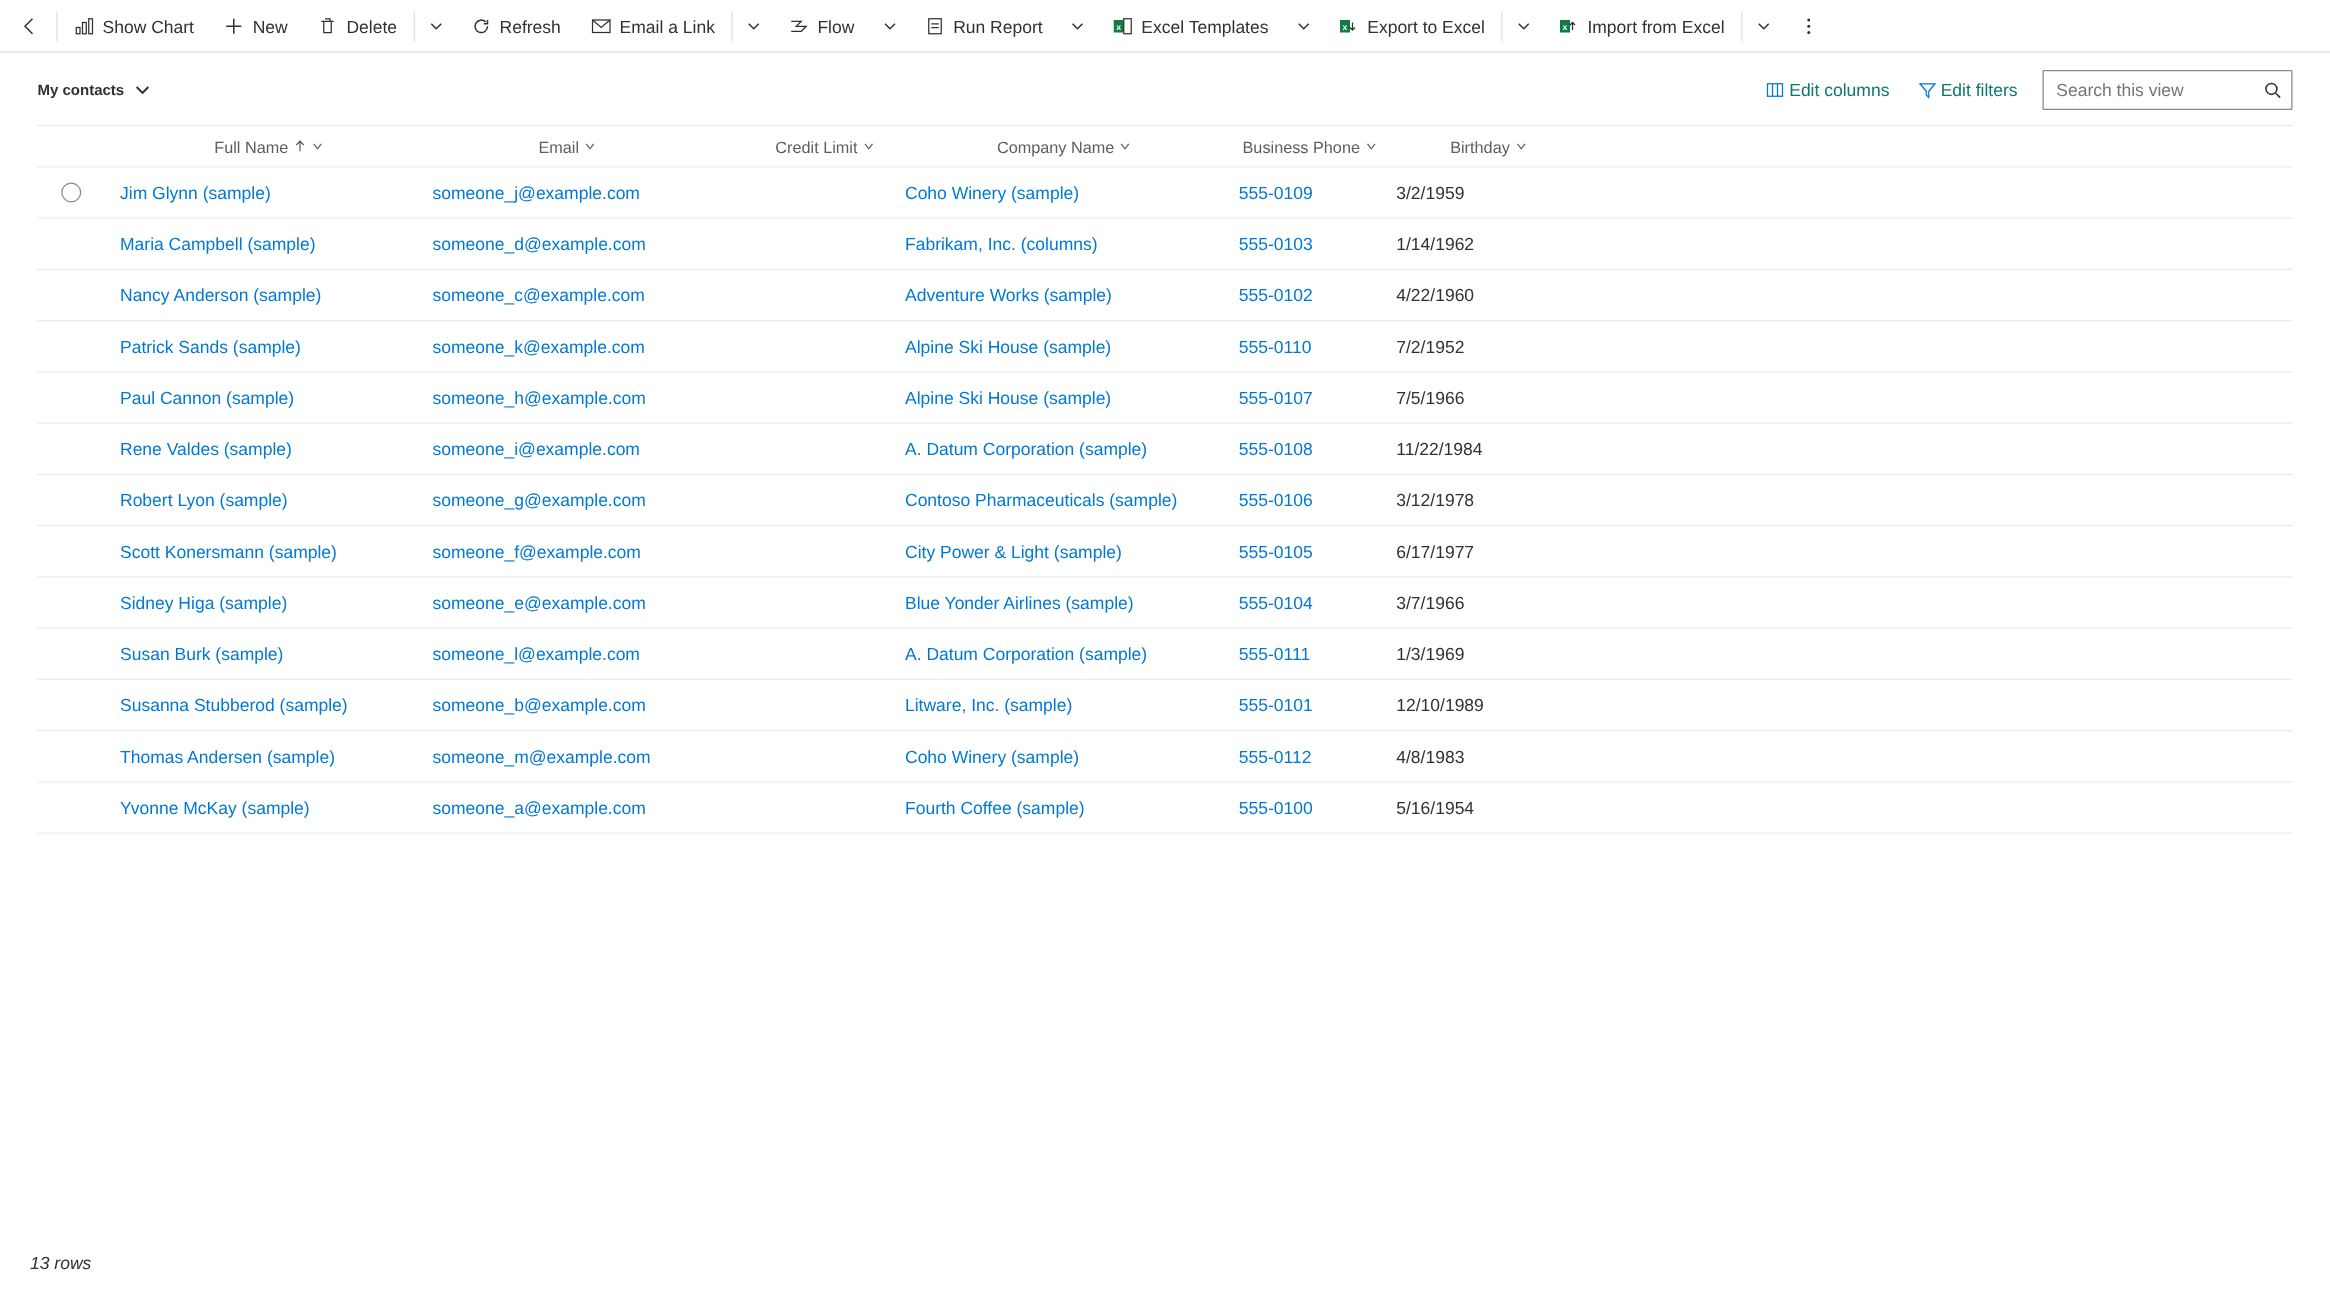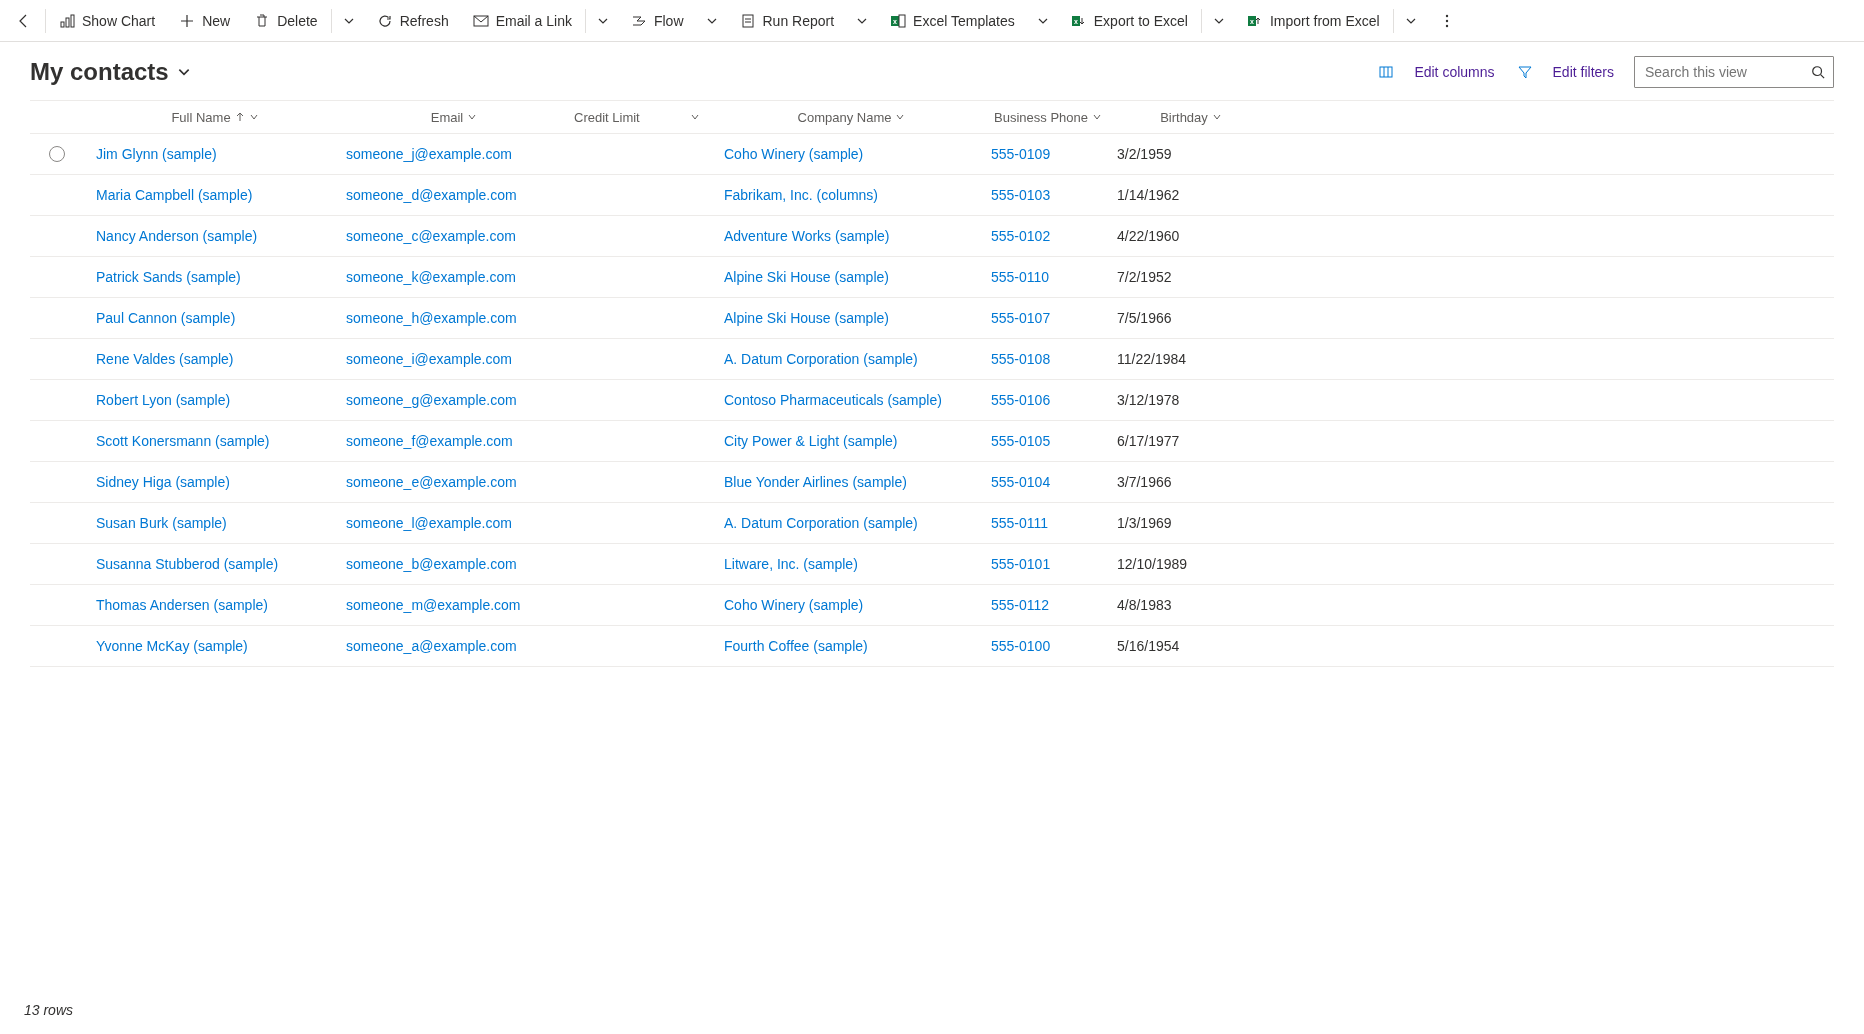--- a/index.html
+++ b/index.html
@@ -52,38 +52,38 @@
 
   .subheader {
     display: flex;
     align-items: center;
     padding: 14px 30px 12px 30px;
   }
   .view-title {
     display: flex;
     align-items: center;
     gap: 8px;
-    font-size: 24px;
+    font-size: 12px;
     font-weight: 600;
     cursor: pointer;
   }
   .sub-right {
     margin-left: auto;
     display: flex;
     align-items: center;
     gap: 18px;
   }
   .sub-btn {
     display: flex;
     align-items: center;
-    gap: 20px;
+    gap: 3px;
     background: transparent;
     border: none;
     font-size: 14px;
-    color: #4c1d95;
+    color: #0f766e;
     cursor: pointer;
     padding: 4px 2px;
   }
   .search-wrap {
     position: relative;
     width: 200px;
     height: 32px;
     border: 1px solid #8a8886;
     display: flex;
     align-items: center;
@@ -128,21 +128,21 @@
   .col-company { width: 267px; padding-left: 12px; }
   .col-phone { width: 126px; padding-left: 12px; }
   .col-birthday { width: 160px; padding-left: 12px; }
   .hdr-cell {
     display: flex;
     align-items: center;
     gap: 4px;
     cursor: pointer;
     justify-content: center;
   }
-  .col-credit .hdr-cell { justify-content: space-between; }
+  .col-credit .hdr-cell { justify-content: flex-end; }
 
   .grid-row {
     display: flex;
     align-items: center;
     height: 41px;
     border-bottom: 1px solid #edebe9;
     font-size: 14px;
   }
   .row-check {
     width: 16px;

